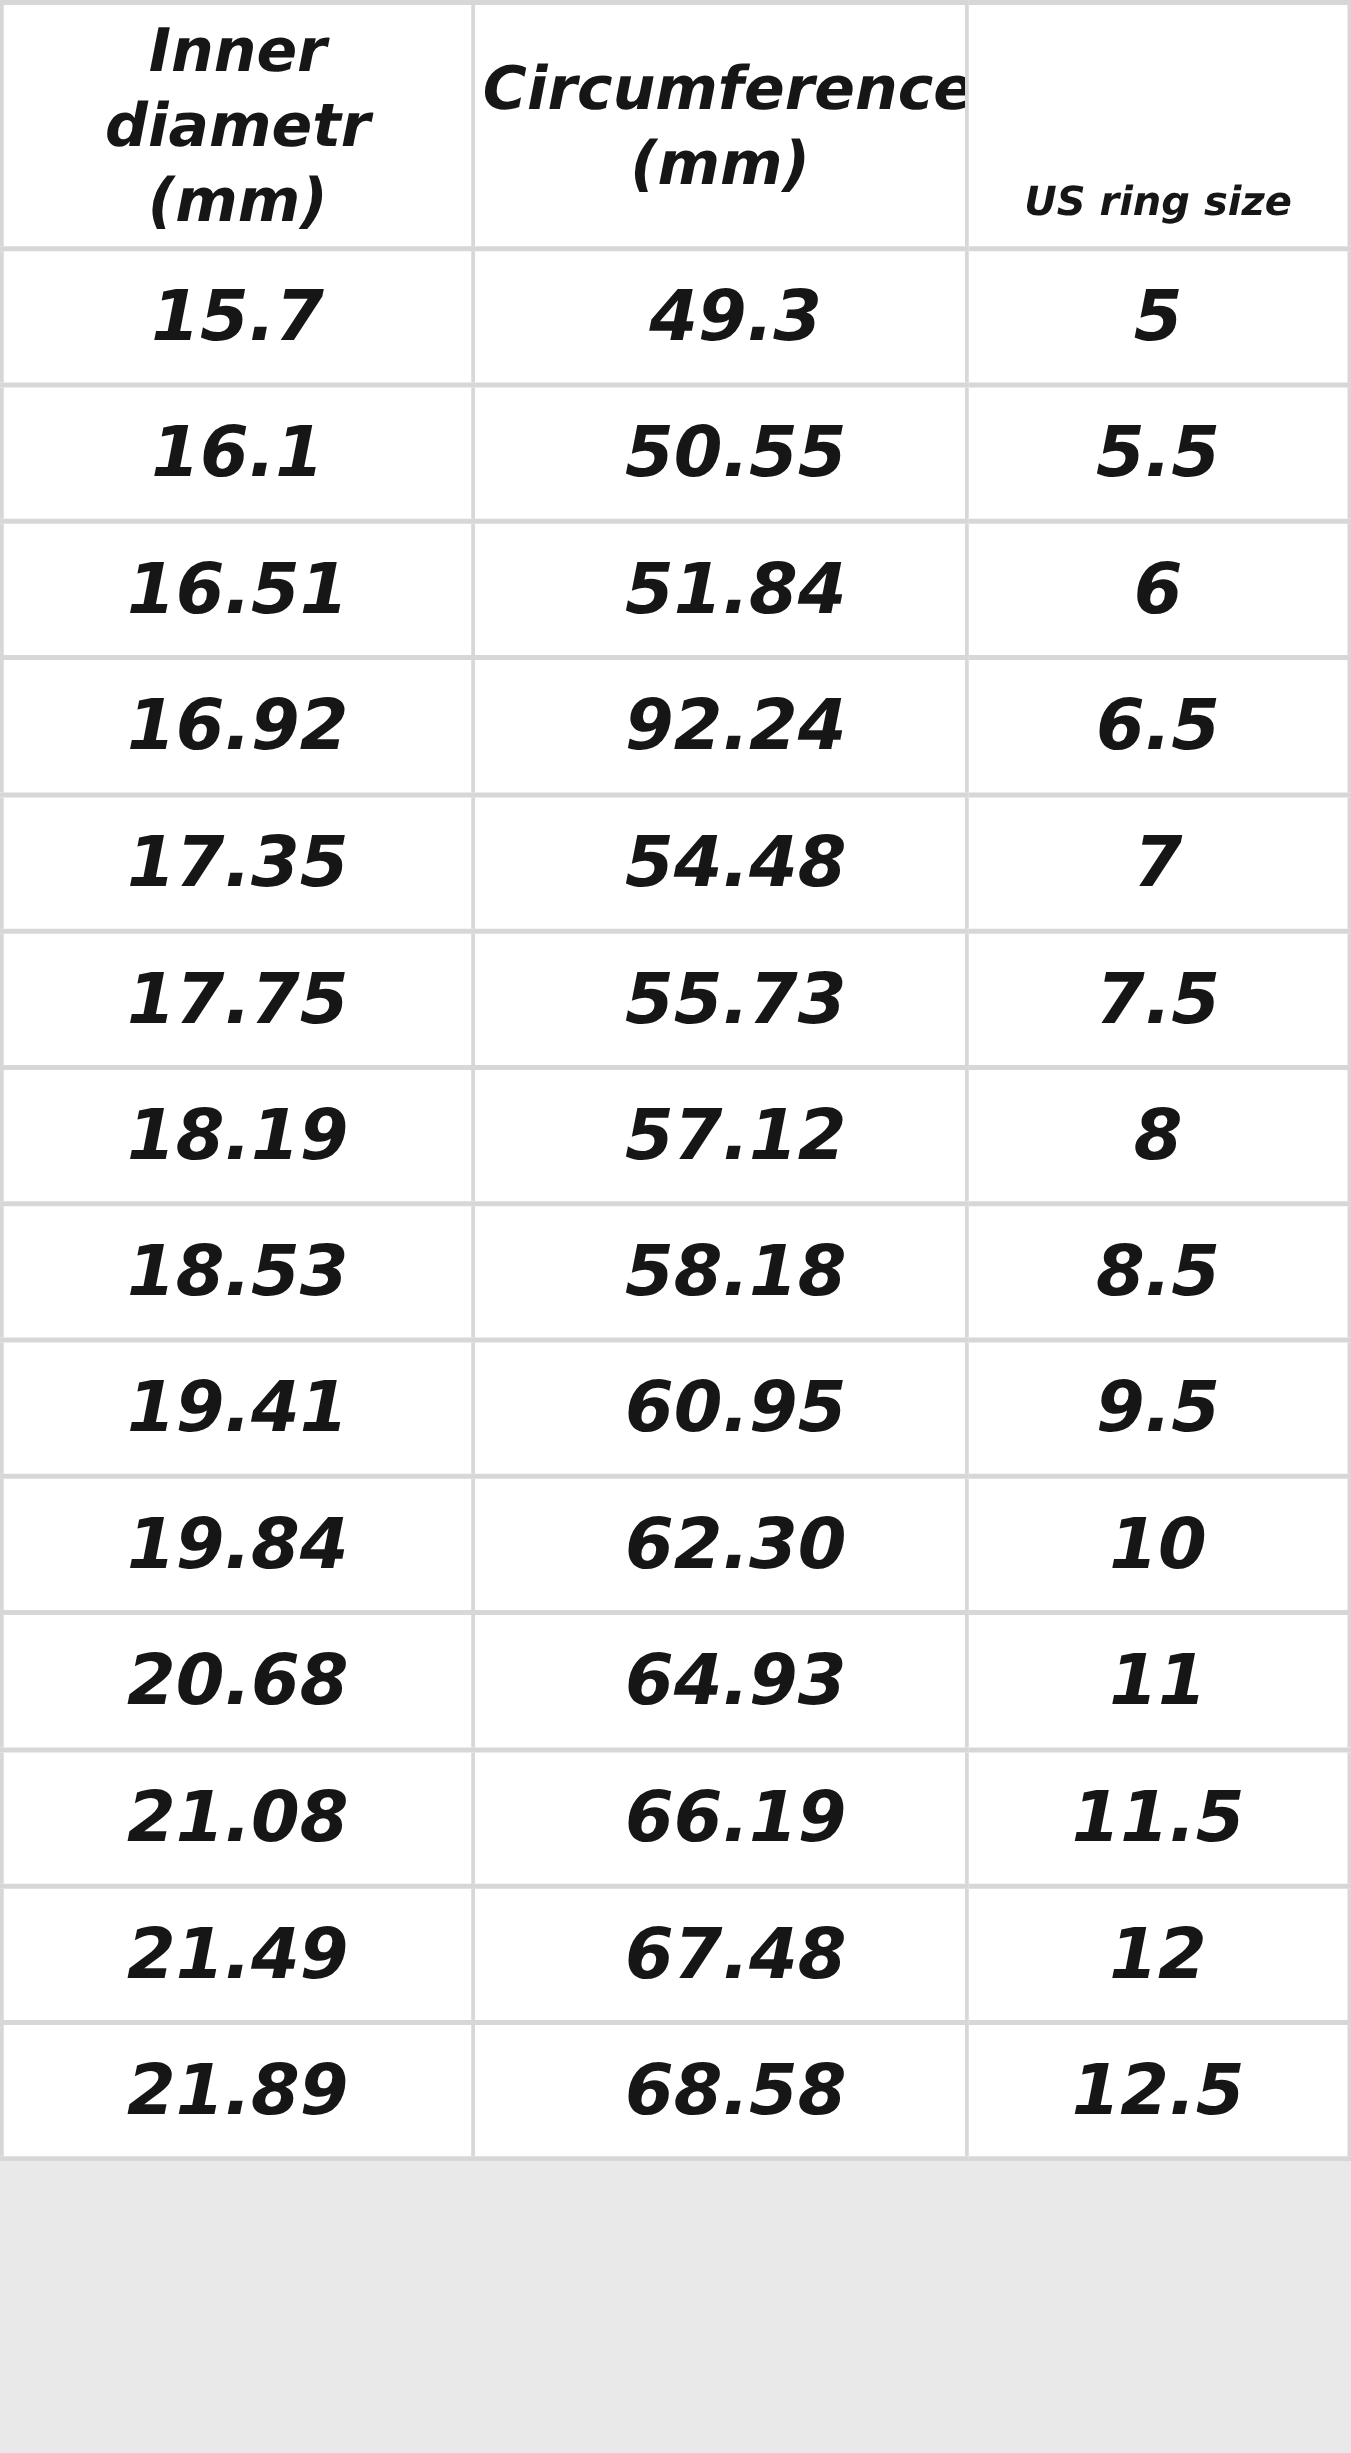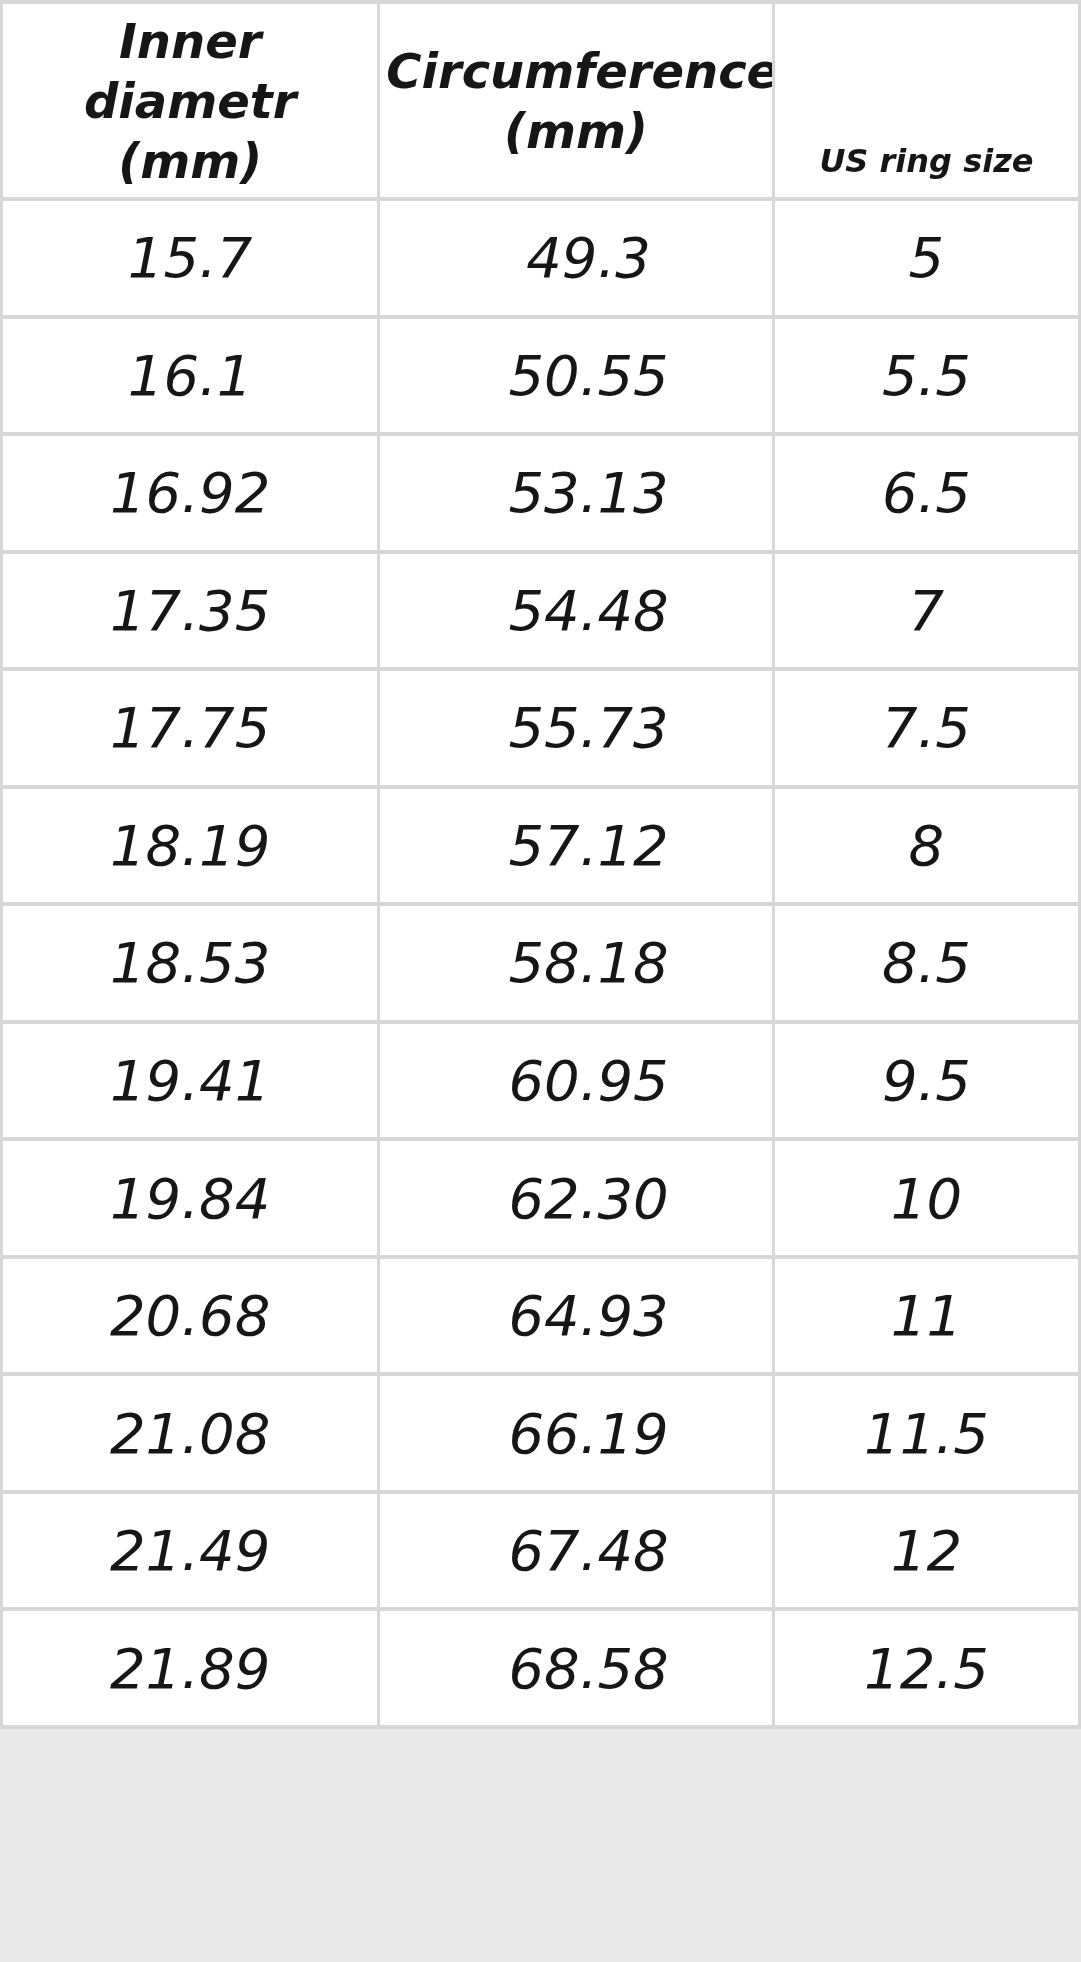--- a/index.html
+++ b/index.html
@@ -43,21 +43,21 @@
   .ring-table thead th.col-us {
     vertical-align: bottom;
     padding-bottom: 16px;
     font-size: 32px;
   }
   .ring-table thead .unit {
     display: block;
   }
   .ring-table td {
     font-size: 56px;
-    font-weight: normal;
+    font-weight: bold;
     height: 99px;
     vertical-align: middle;
   }
   .ring-table td:nth-child(1) { text-align: center; }
   .ring-table td:nth-child(2) { text-align: center; padding-left: 26px; }
   .ring-table td:nth-child(3) { text-align: center; }
   .col-diameter-w { width: 35%; }
   .col-circ-w     { width: 36.6%; }
   .col-us-w       { width: 28.4%; }
 </style>
@@ -91,22 +91,27 @@
           <td>15.7</td>
           <td>49.3</td>
           <td>5</td>
         </tr>
         <tr>
           <td>16.1</td>
           <td>50.55</td>
           <td>5.5</td>
         </tr>
         <tr>
+          <td>16.51</td>
+          <td>51.84</td>
+          <td>6</td>
+        </tr>
+        <tr>
           <td>16.92</td>
-          <td>53.13</td>
+          <td>92.24</td>
           <td>6.5</td>
         </tr>
         <tr>
           <td>17.35</td>
           <td>54.48</td>
           <td>7</td>
         </tr>
         <tr>
           <td>17.75</td>
           <td>55.73</td>

